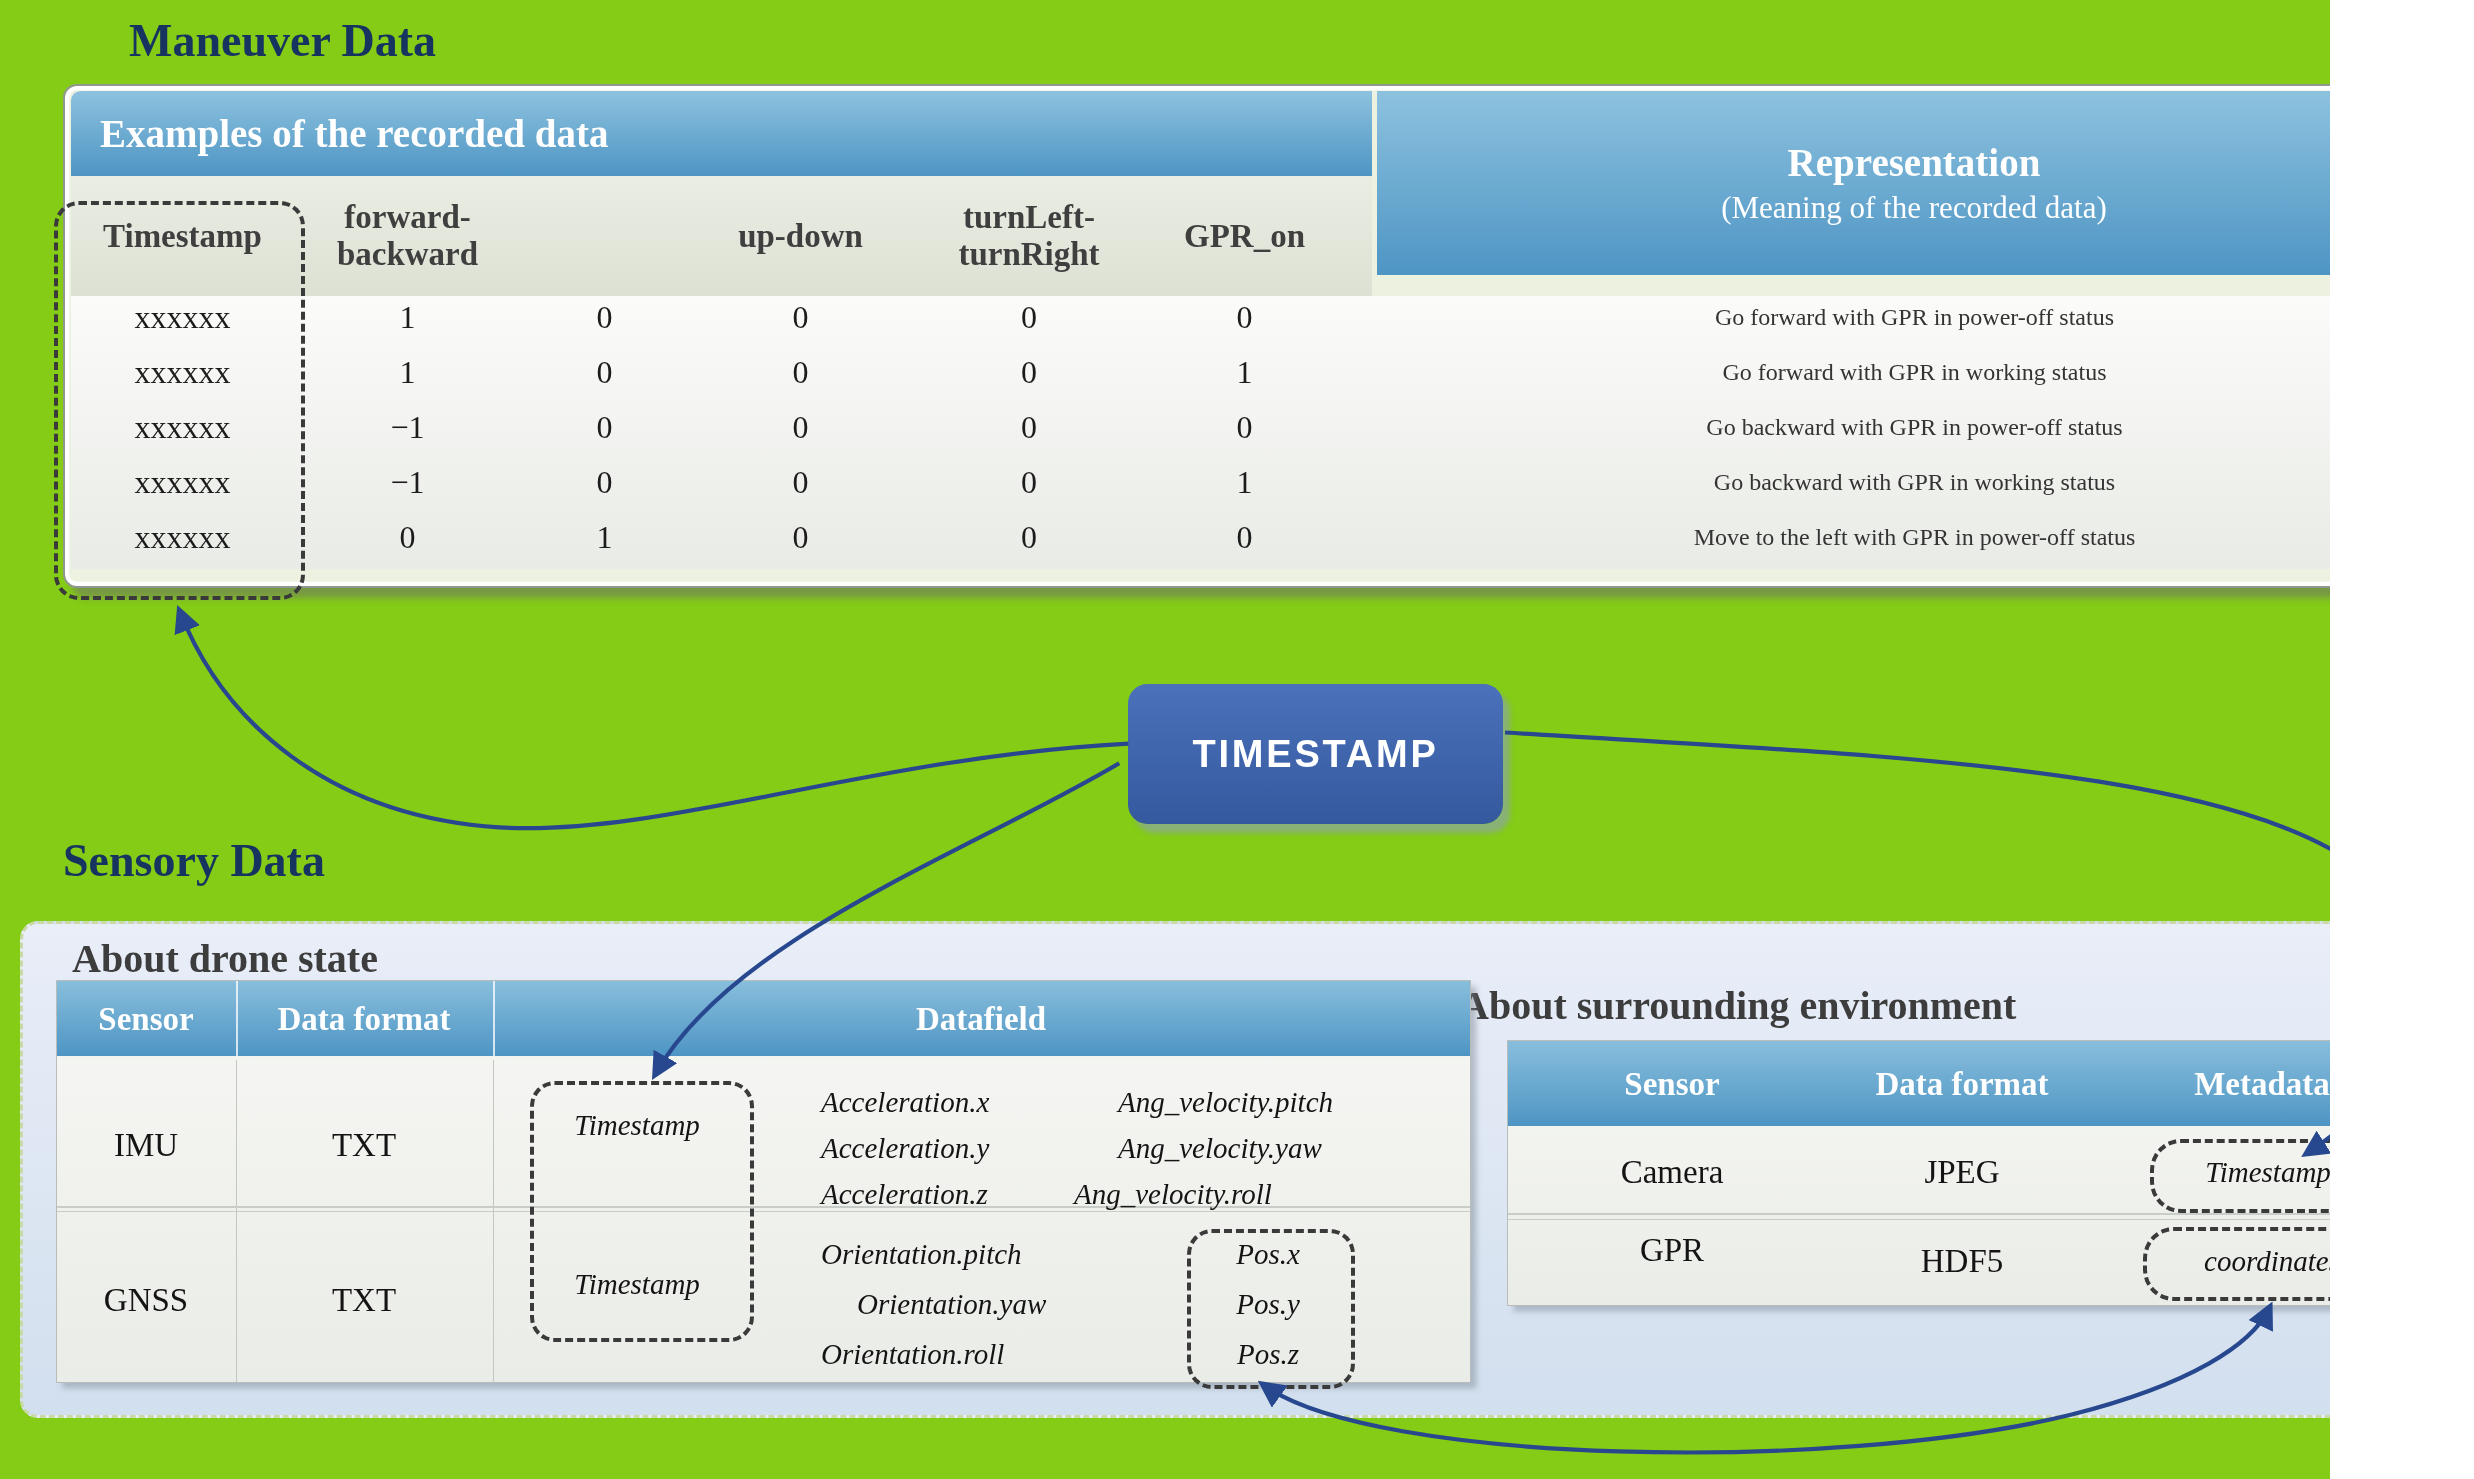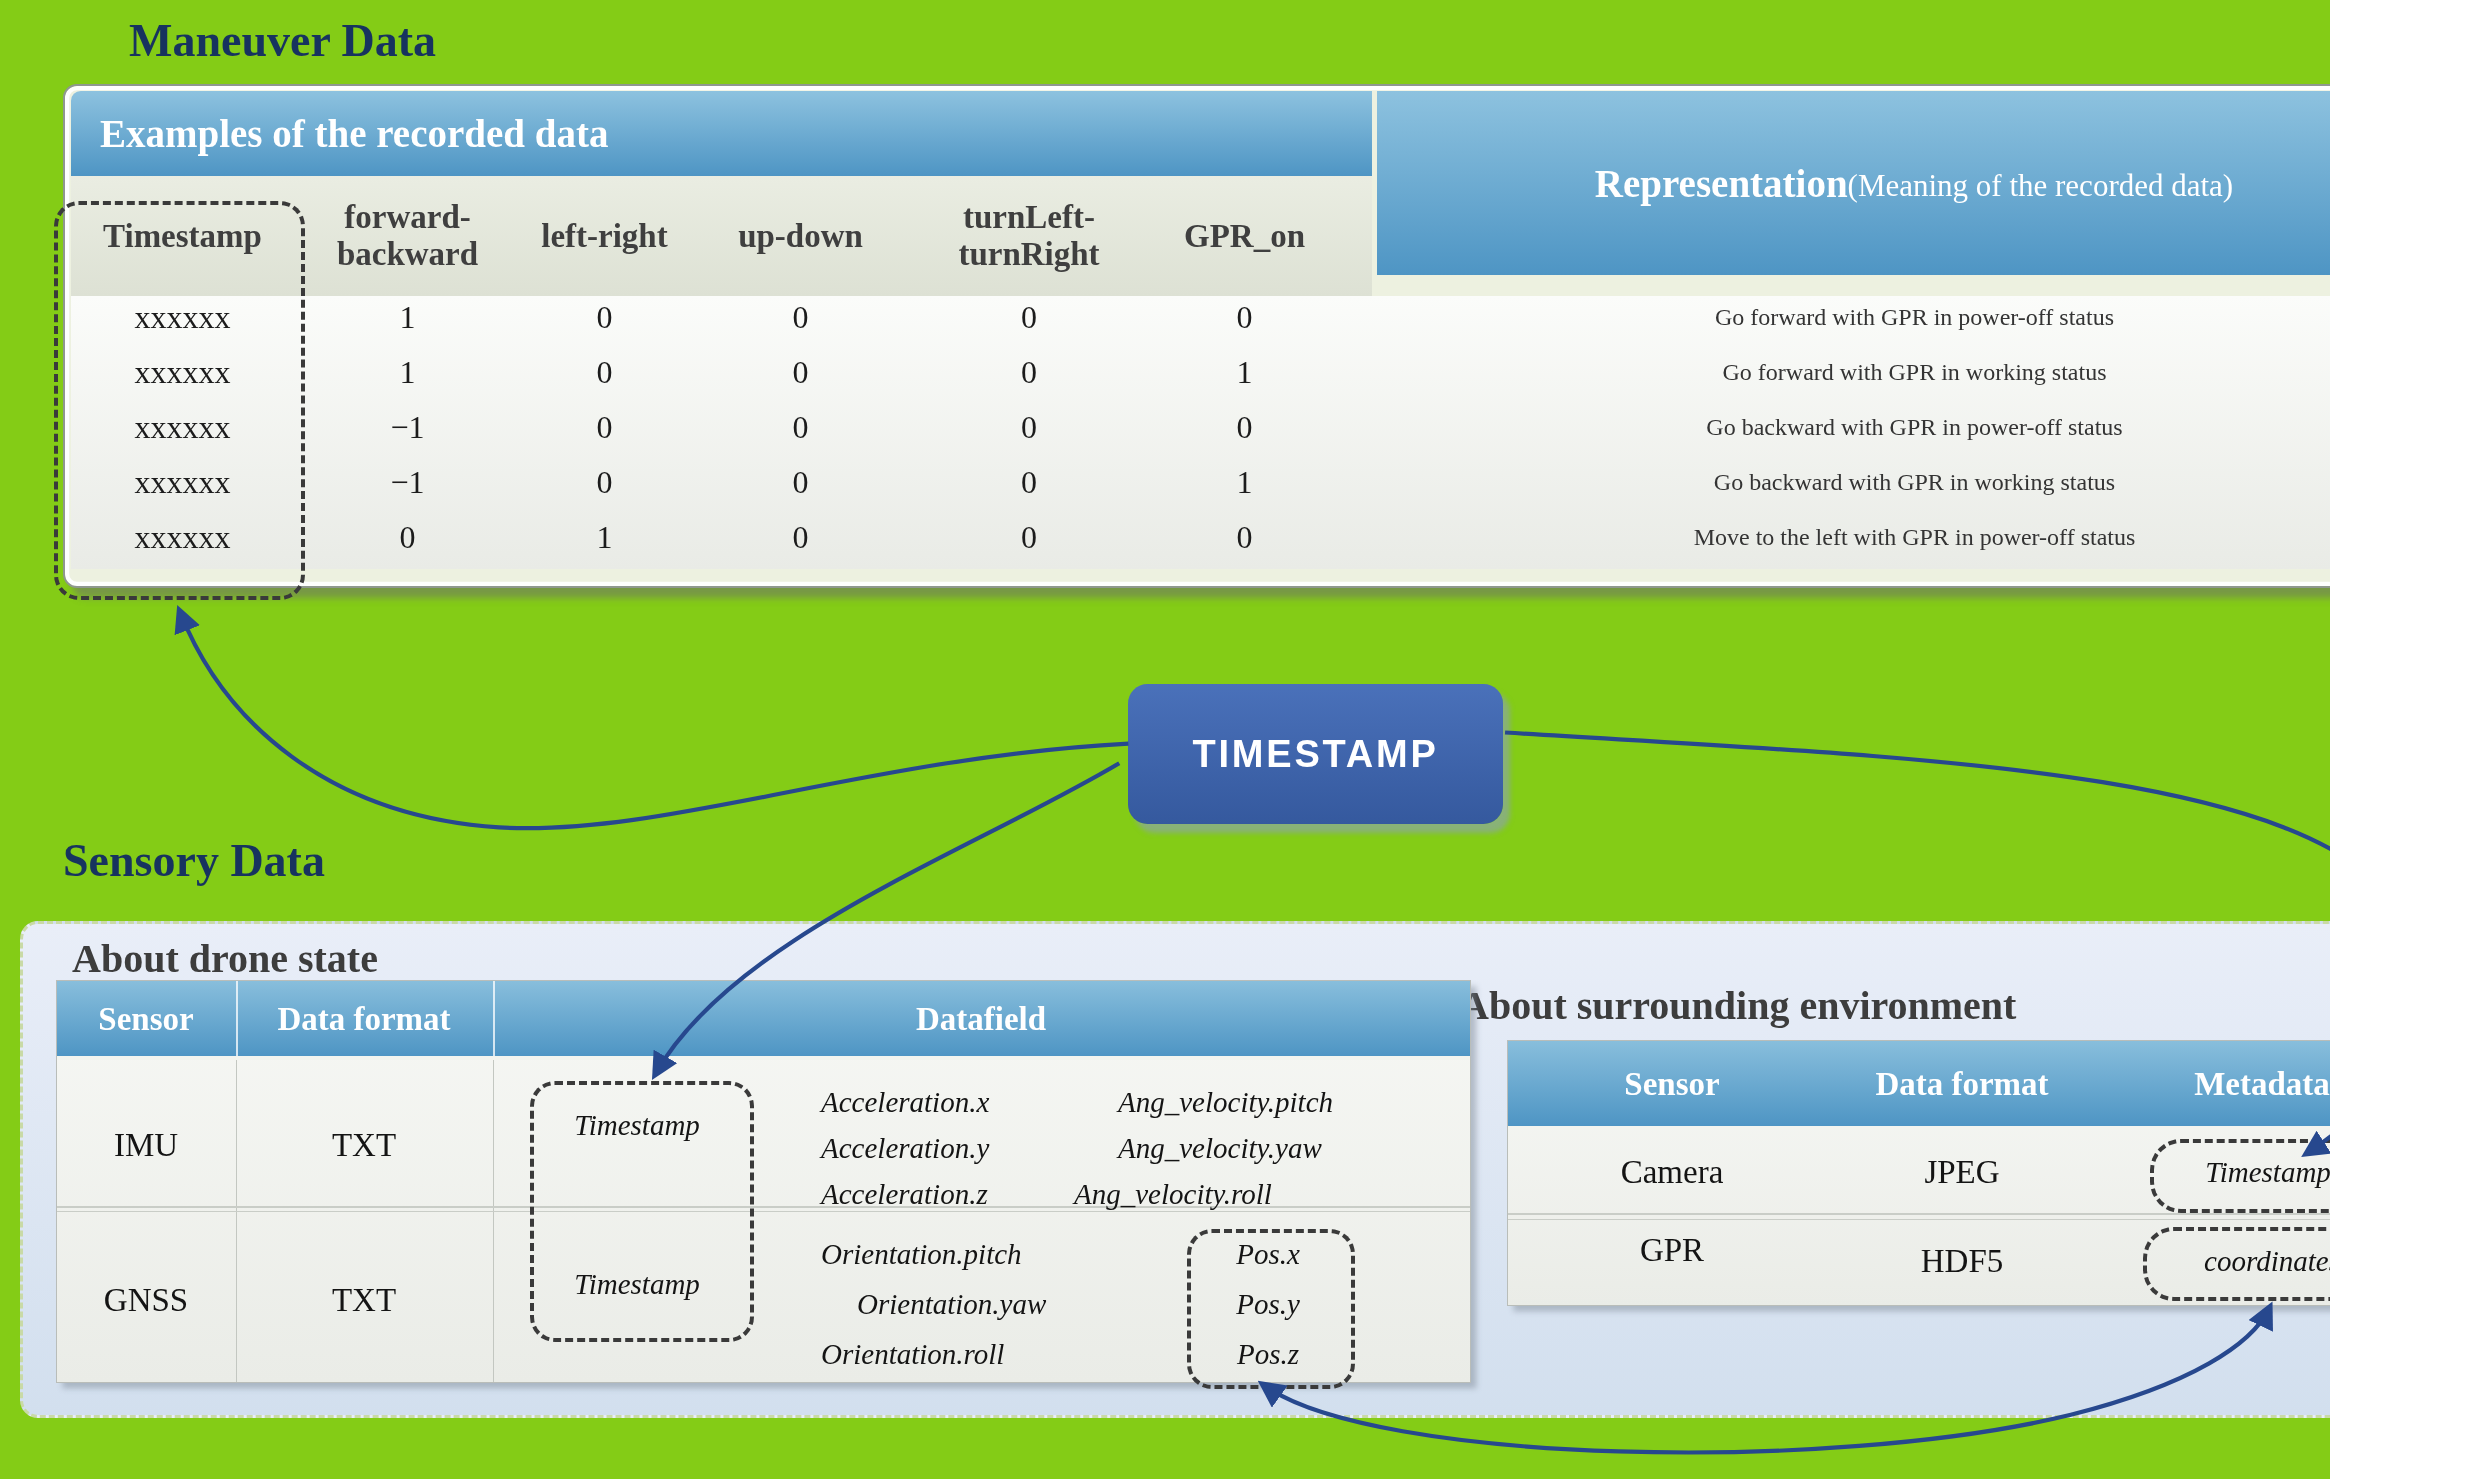--- a/index.html
+++ b/index.html
@@ -12,21 +12,21 @@
   .big-title{font-size:46px;font-weight:bold;color:#17335f;}
 
   
   #maneuver-box{left:63px;top:84px;width:2397px;height:500px;background:#edf1e0;
       border:2.1px solid #8f988f;border-radius:14px;
       box-shadow:9.8px 9.8px 7px rgba(110,110,110,.55), inset 0 0 0 4.2px rgba(255,255,255,.95);}
   #examples-bar{left:71px;top:91px;width:1301px;height:85px;border-radius:9.8px 0 0 0;
       background:linear-gradient(#8dc2df,#4e95c4);display:flex;align-items:center;
       padding-left:29px;box-sizing:border-box;color:#fff;font-size:39px;font-weight:bold;}
   #representation-hdr{left:1377px;top:91px;width:1074px;height:184px;border-radius:0 9.8px 0 0;
-      background:linear-gradient(#8dc2df,#4e95c4);display:flex;
+      background:linear-gradient(#8dc2df,#4e95c4);display:flex;flex-direction:column;
       align-items:center;justify-content:center;color:#fff;}
   #representation-hdr .t1{font-size:39px;font-weight:bold;}
   #representation-hdr .t2{font-size:31px;margin-top:5.6px;}
   #mcol-strip{left:71px;top:176px;width:1301px;height:120px;
       background:linear-gradient(#eaedE2,#dde1d4);border-bottom:1.4px solid #b7bbae;}
   #mdata-panel{left:71px;top:296px;width:2380px;height:273px;
       background:linear-gradient(#fbfcfa,#e9ebe6);}
   .mhdr{position:absolute;top:176px;height:120px;display:flex;align-items:center;justify-content:center;
       text-align:center;font-size:33px;font-weight:bold;color:#3f3f3f;line-height:1.12;}
   .mcell{position:absolute;height:55px;line-height:55px;text-align:center;font-size:32px;color:#1c1c1c;}
@@ -87,21 +87,20 @@
     <div class="t1">Representation</div>
     <div class="t2">(Meaning of the recorded data)</div>
   </div>
   <div class="abs" id="mcol-strip"></div>
   <div class="abs" id="mdata-panel"></div>
 
   <div class="mhdr c0">Timestamp</div>
   <div class="mhdr c1">
       <span class="w2">forward-backward</span>
     </div>
-  <div class="mhdr c2">left-right</div>
   <div class="mhdr c3">up-down</div>
   <div class="mhdr c4">
       <span class="w2">turnLeft-turnRight</span>
     </div>
   <div class="mhdr c5">GPR_on</div>
 
   <div>
     <span class="mcell c0" style="top:290px;">xxxxxx</span>
     <span class="mcell c1" style="top:290px;">1</span>
     <span class="mcell c2" style="top:290px;">0</span>

